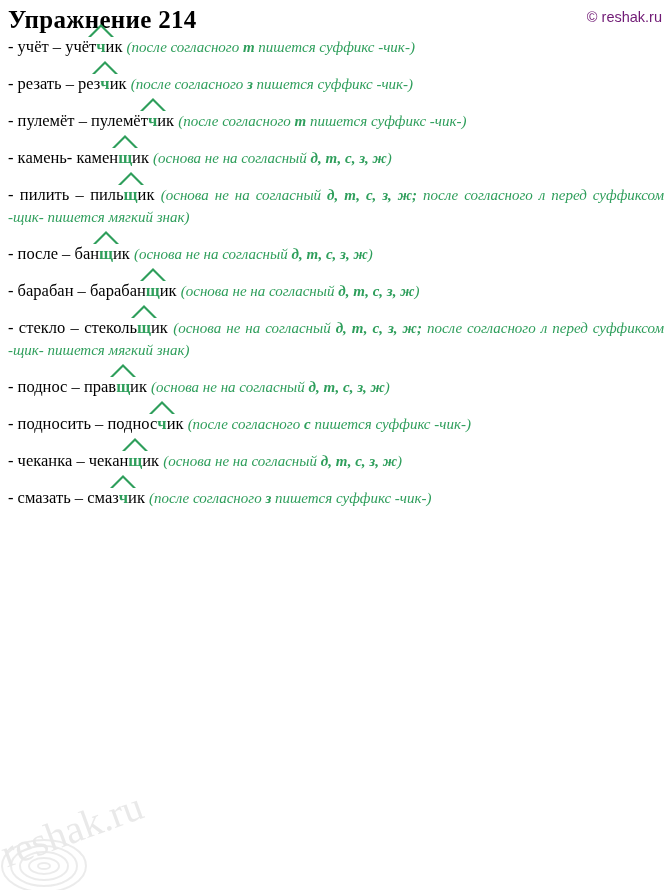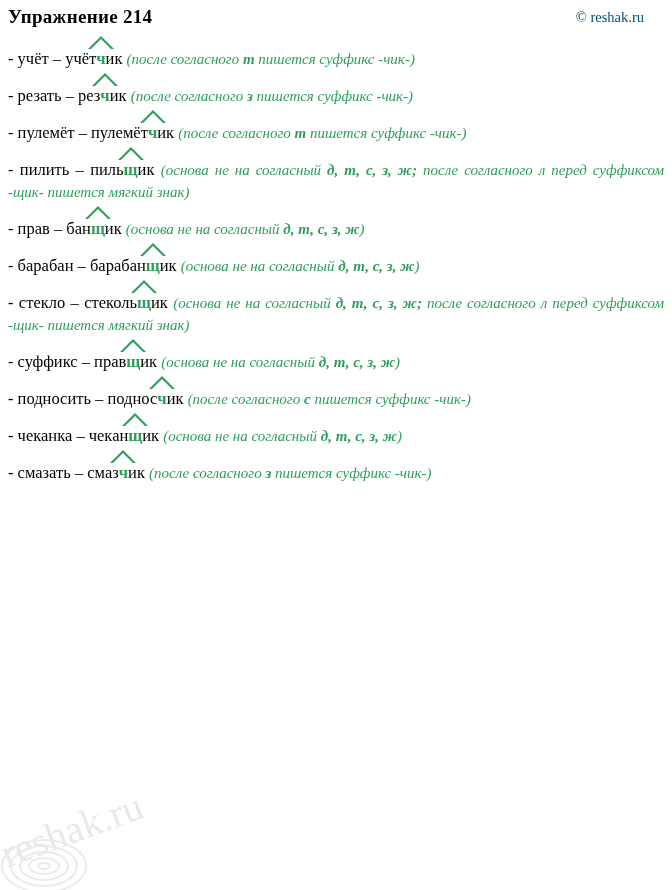--- a/index.html
+++ b/index.html
@@ -25,37 +25,37 @@
   }
 
   
   .header {
     position: relative;
     height: 26px;
   }
   .title {
     font-family: "Liberation Serif", serif;
     font-weight: bold;
-    font-size: 19px;
+    font-size: 25px;
     letter-spacing: 0.3px;
     margin: 0;
     display: inline-block;
   }
   .copyright {
     position: absolute;
-    right: 20px;
+    right: 2px;
     top: 3px;
-    font-family: Liberation Serif, serif;
+    font-family: Liberation Sans, sans-serif;
     font-size: 14.5px;
-    color: #0c4a6e;
+    color: #701a75;
   }
 
   
   .lines {
-    margin-top: 16px;
+    margin-top: 4px;
   }
   .line {
     position: relative;
     font-size: 16.5px;
     line-height: 22px;
     margin-bottom: 15px;
     text-align: justify;
   }
 
   .word {
@@ -136,25 +136,26 @@
 
   <div class="header">
     <h1 class="title">Упражнение 214</h1>
     <div class="copyright">© reshak.ru</div>
   </div>
 
   <div class="lines" id="answer-list">
       <div class="line"><span class="word"><span>- учёт – учёт</span><span class="sfx">ч</span><span>ик</span></span> <span class="note"><span>(после согласного </span><b>т</b><span> пишется суффикс -чик-)</span></span></div>
       <div class="line"><span class="word"><span>- резать – рез</span><span class="sfx">ч</span><span>ик</span></span> <span class="note"><span>(после согласного </span><b>з</b><span> пишется суффикс -чик-)</span></span></div>
       <div class="line"><span class="word"><span>- пулемёт – пулемёт</span><span class="sfx">ч</span><span>ик</span></span> <span class="note"><span>(после согласного </span><b>т</b><span> пишется суффикс -чик-)</span></span></div>
+      <div class="line"><span class="word"><span>- камень- камен</span><span class="sfx">щ</span><span>ик</span></span> <span class="note"><span>(основа не на согласный </span><b>д, т, с, з, ж</b><span>)</span></span></div>
       <div class="line"><span class="word"><span>- пилить – пиль</span><span class="sfx">щ</span><span>ик</span></span> <span class="note"><span>(основа не на согласный </span><b>д, т, с, з, ж;</b><span> после согласного л перед суффиксом -щик- пишется мягкий знак)</span></span></div>
-      <div class="line"><span class="word"><span>- прав – бан</span><span class="sfx">щ</span><span>ик</span></span> <span class="note"><span>(основа не на согласный </span><b>д, т, с, з, ж</b><span>)</span></span></div>
+      <div class="line"><span class="word"><span>- после – бан</span><span class="sfx">щ</span><span>ик</span></span> <span class="note"><span>(основа не на согласный </span><b>д, т, с, з, ж</b><span>)</span></span></div>
       <div class="line"><span class="word"><span>- барабан – барабан</span><span class="sfx">щ</span><span>ик</span></span> <span class="note"><span>(основа не на согласный </span><b>д, т, с, з, ж</b><span>)</span></span></div>
       <div class="line"><span class="word"><span>- стекло – стеколь</span><span class="sfx">щ</span><span>ик</span></span> <span class="note"><span>(основа не на согласный </span><b>д, т, с, з, ж;</b><span> после согласного л перед суффиксом -щик- пишется мягкий знак)</span></span></div>
-      <div class="line"><span class="word"><span>- суффикс – прав</span><span class="sfx">щ</span><span>ик</span></span> <span class="note"><span>(основа не на согласный </span><b>д, т, с, з, ж</b><span>)</span></span></div>
+      <div class="line"><span class="word"><span>- поднос – прав</span><span class="sfx">щ</span><span>ик</span></span> <span class="note"><span>(основа не на согласный </span><b>д, т, с, з, ж</b><span>)</span></span></div>
       <div class="line"><span class="word"><span>- подносить – поднос</span><span class="sfx">ч</span><span>ик</span></span> <span class="note"><span>(после согласного </span><b>с</b><span> пишется суффикс -чик-)</span></span></div>
       <div class="line"><span class="word"><span>- чеканка – чекан</span><span class="sfx">щ</span><span>ик</span></span> <span class="note"><span>(основа не на согласный </span><b>д, т, с, з, ж</b><span>)</span></span></div>
       <div class="line"><span class="word"><span>- смазать – смаз</span><span class="sfx">ч</span><span>ик</span></span> <span class="note"><span>(после согласного </span><b>з</b><span> пишется суффикс -чик-)</span></span></div>
     </div>
 
   <div class="watermark">
     <svg class="wm-rings" width="120" height="72" viewBox="0 0 120 72">
       <g fill="none" stroke="#dcdcdc" stroke-width="2">
         <ellipse cx="44" cy="36" rx="42" ry="26"></ellipse>
         <ellipse cx="44" cy="36" rx="33" ry="20"></ellipse>

